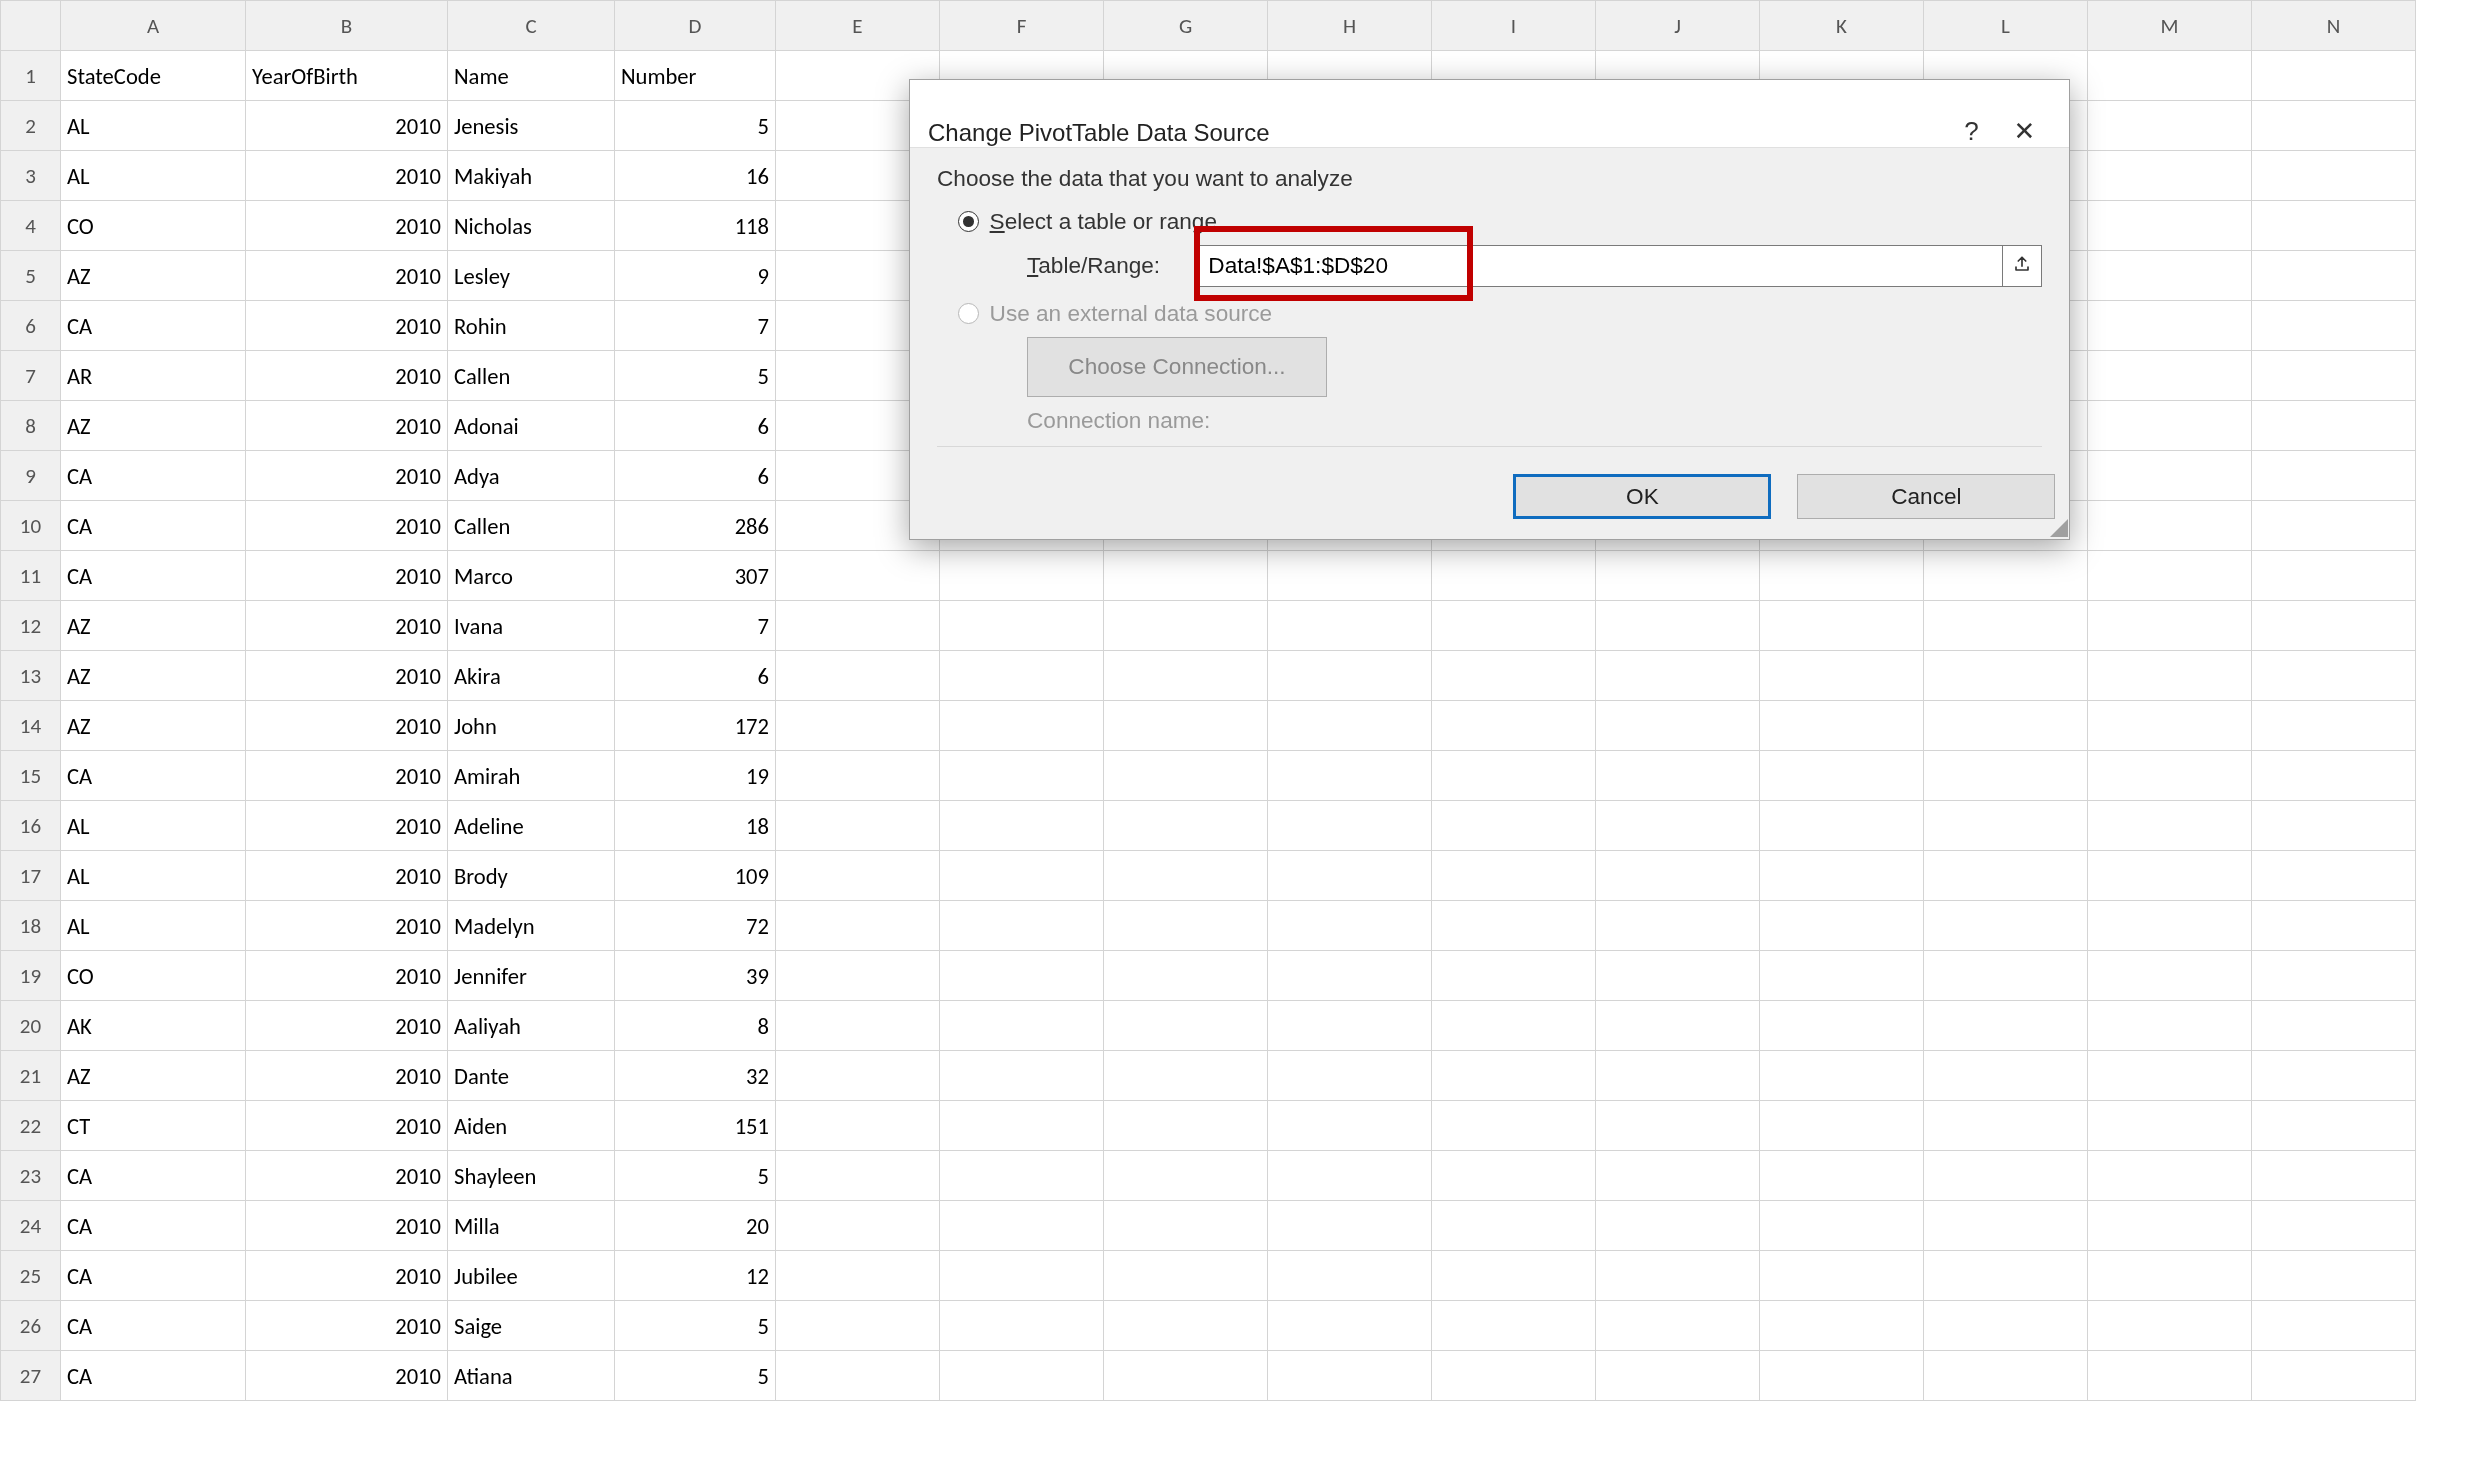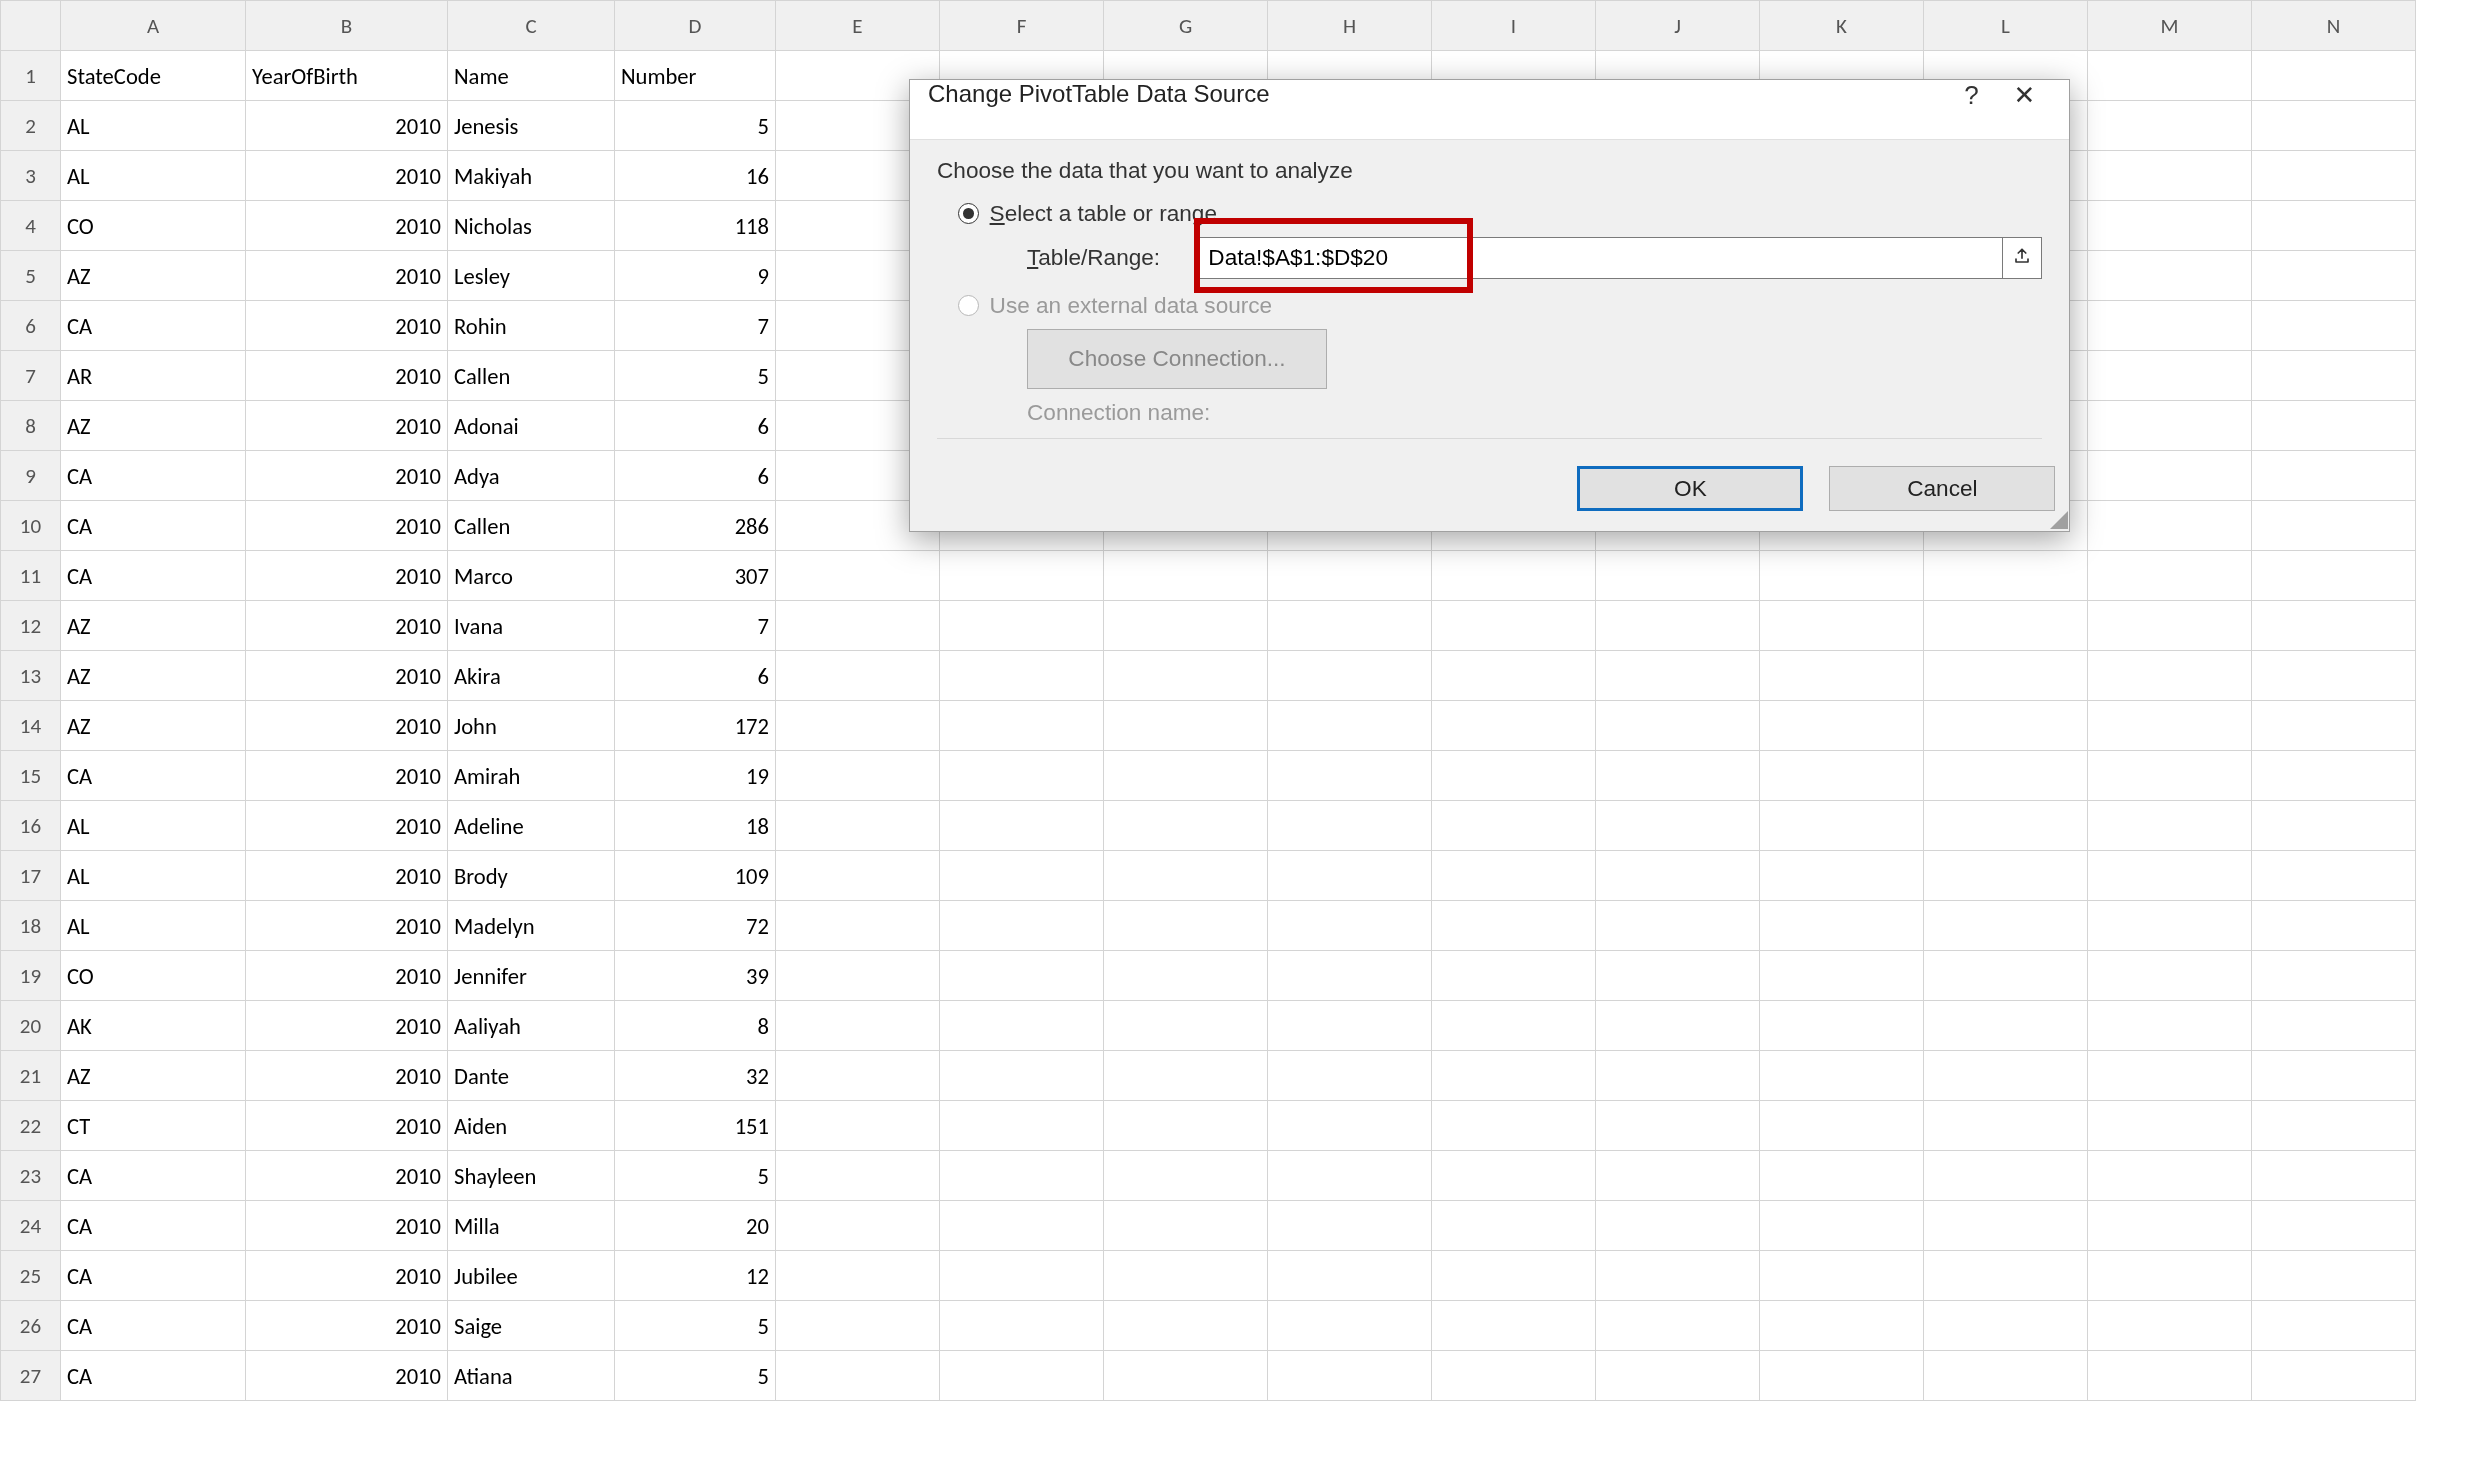--- a/index.html
+++ b/index.html
@@ -58,23 +58,23 @@
     width: 1161px;
     background: #f0f0f0;
     border: 0.8px solid #a0a0a0;
     box-shadow: 0 7.5px 30px rgba(0,0,0,0.35);
     font-family: "Segoe UI", Arial, sans-serif;
     font-size: 22.6px;
     color: #333;
   }
   .dlg-title {
     display: flex;
-    align-items: flex-start;
+    align-items: flex-end;
     background: #ffffff;
-    height: 60px;
+    height: 68px;
     padding: 0 18px;
     border-bottom: 0.8px solid #e0e0e0;
   }
   .dlg-title-text { flex: 1; font-size: 24px; color: #222; }
   .dlg-help {
     width: 53px; text-align: center; font-size: 26px; color: #333; cursor: default;
   }
   .dlg-close {
     width: 53px; text-align: center; font-size: 26px; color: #333; cursor: default; font-weight: 300;
   }
@@ -133,21 +133,21 @@
   }
   .conn-name { margin: 4.5px 0 12px 90px; font-size: 22.6px; color: #9a9a9a; }
 
   .dlg-sep { border-top: 0.8px solid #d8d8d8; margin: 6px 0 0 0; }
 
   .dlg-buttons {
     display: flex; justify-content: flex-end; gap: 26px;
     padding: 19.6px 13.6px 19.6px 27px;
   }
   .btn {
-    width: 226px; height: 45px;
+    width: 258px; height: 45px;
     border: 0.8px solid #adadad; background: #e1e1e1;
     font-size: 22.6px; color: #222;
     display: flex; align-items: center; justify-content: center;
   }
   .btn-primary {
     border: 3px solid #0f6cbf; background: #e1e1e1;
   }
   .resize-grip {
     position: absolute; right: 1.5px; bottom: 1.5px; width: 21px; height: 21px;
   }

